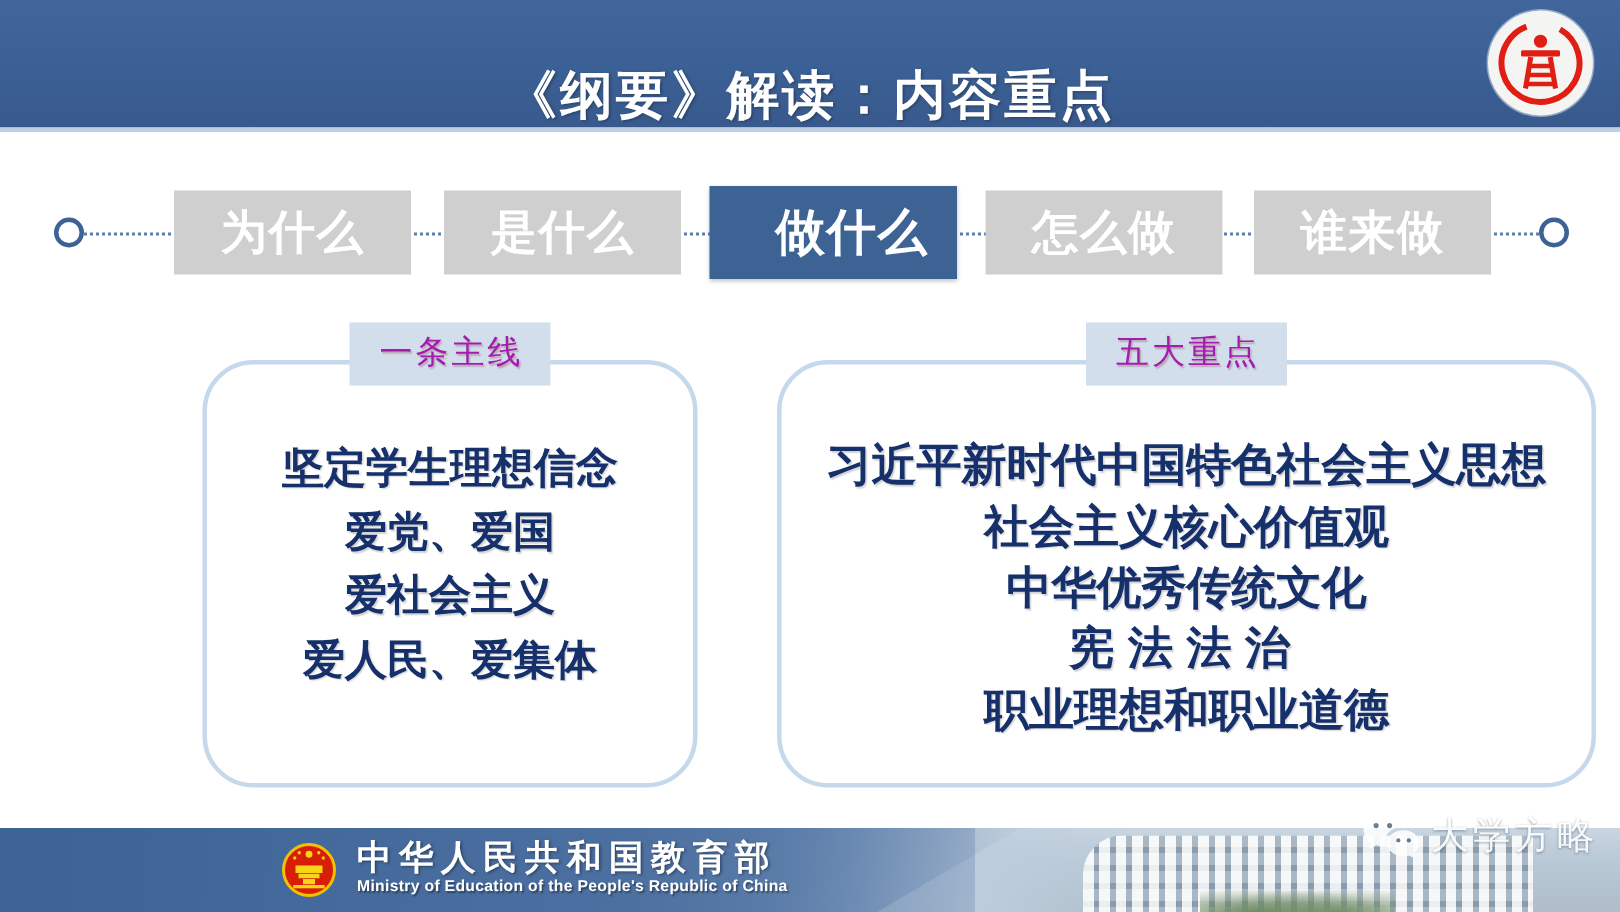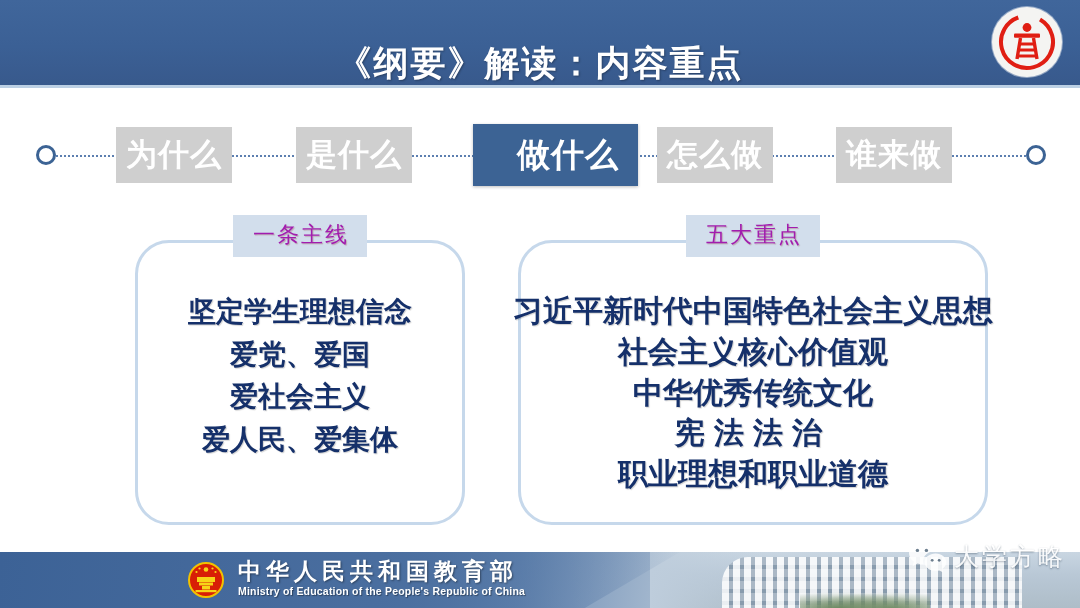--- a/index.html
+++ b/index.html
@@ -99,21 +99,21 @@
     align-items: center;
     justify-content: center;
     color: #ffffff;
     font-size: 31px;
     font-weight: bold;
     letter-spacing: 1px;
     box-sizing: border-box;
   }
   .chip.inactive {
     background: #CFCFCF;
-    padding: 0 10px;
+    padding: 0 31px;
   }
   .chip.active {
     background: #3C6394;
     padding: 0 19px;
     top: 6px;
     height: 62px;
     font-size: 33px;
     box-shadow: 0 1px 3px rgba(0,0,0,0.25);
   }
 
@@ -127,21 +127,21 @@
   .card {
     position: absolute;
     top: 0;
     height: 285px;
     border: 3px solid #C6D8EB;
     border-radius: 34px;
     background: #FFFFFF;
     box-sizing: border-box;
   }
   .card.left  { left: 135px;  width: 330px; }
-  .card.right { left: 518px;  width: 470px; }
+  .card.right { left: 518px;  width: 546px; }
 
   .card-badge {
     position: absolute;
     top: -28px;
     left: 50%;
     transform: translateX(-50%);
     background: #D2DEEC;
     color: #a21caf;
     font-size: 22px;
     font-weight: normal;

